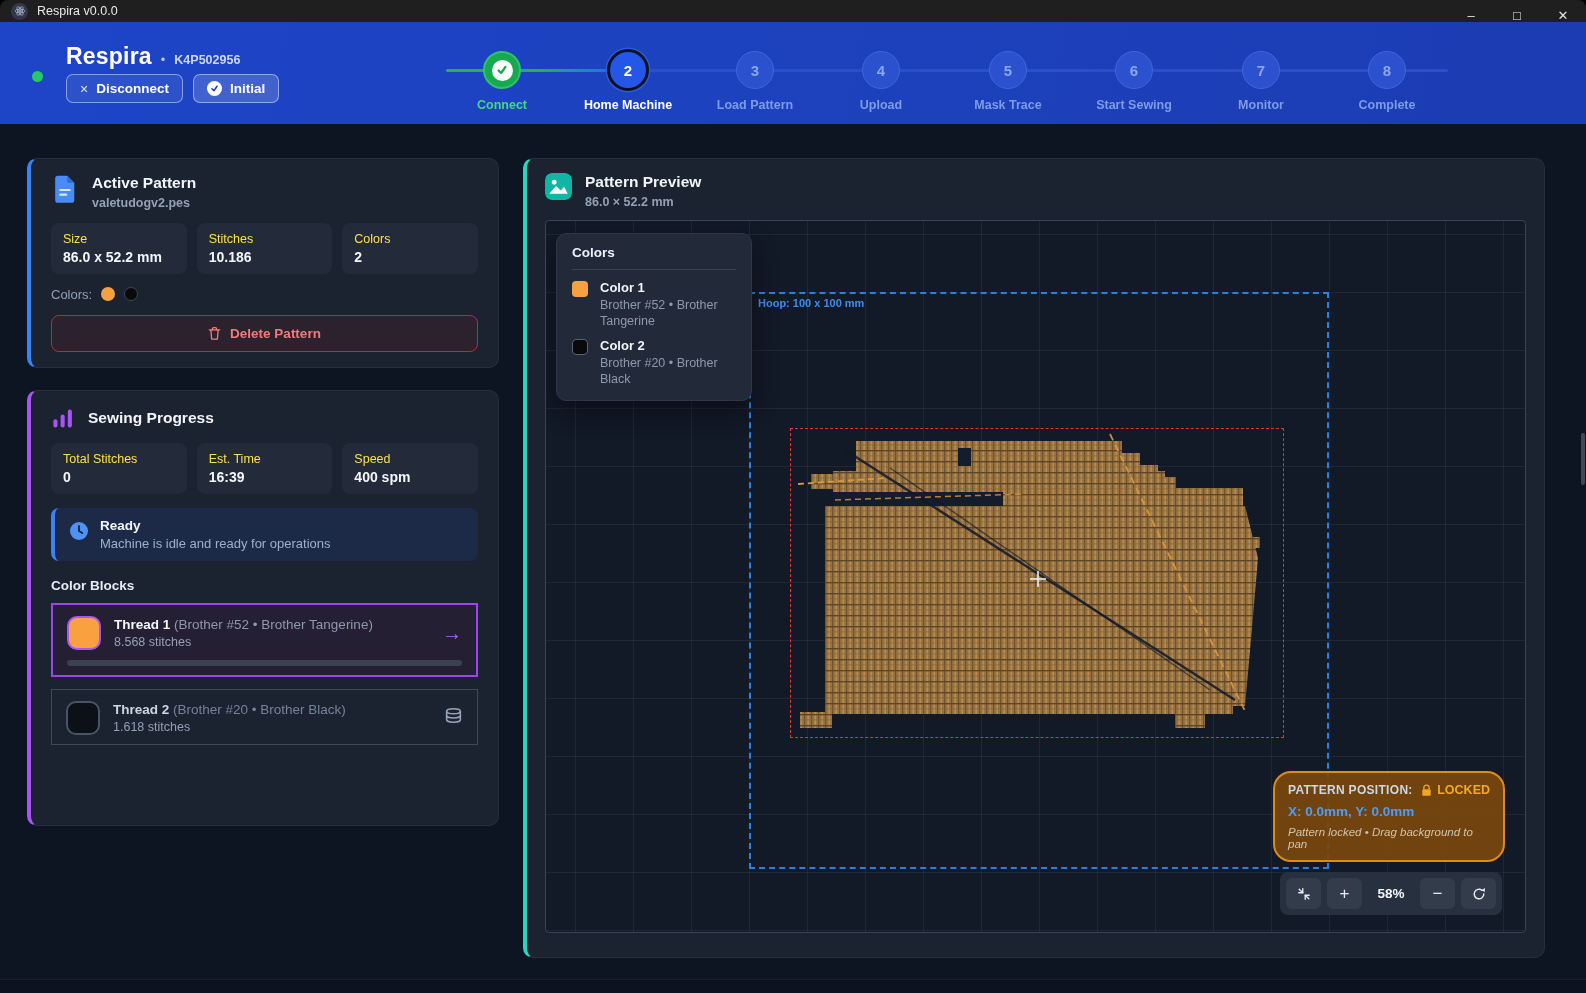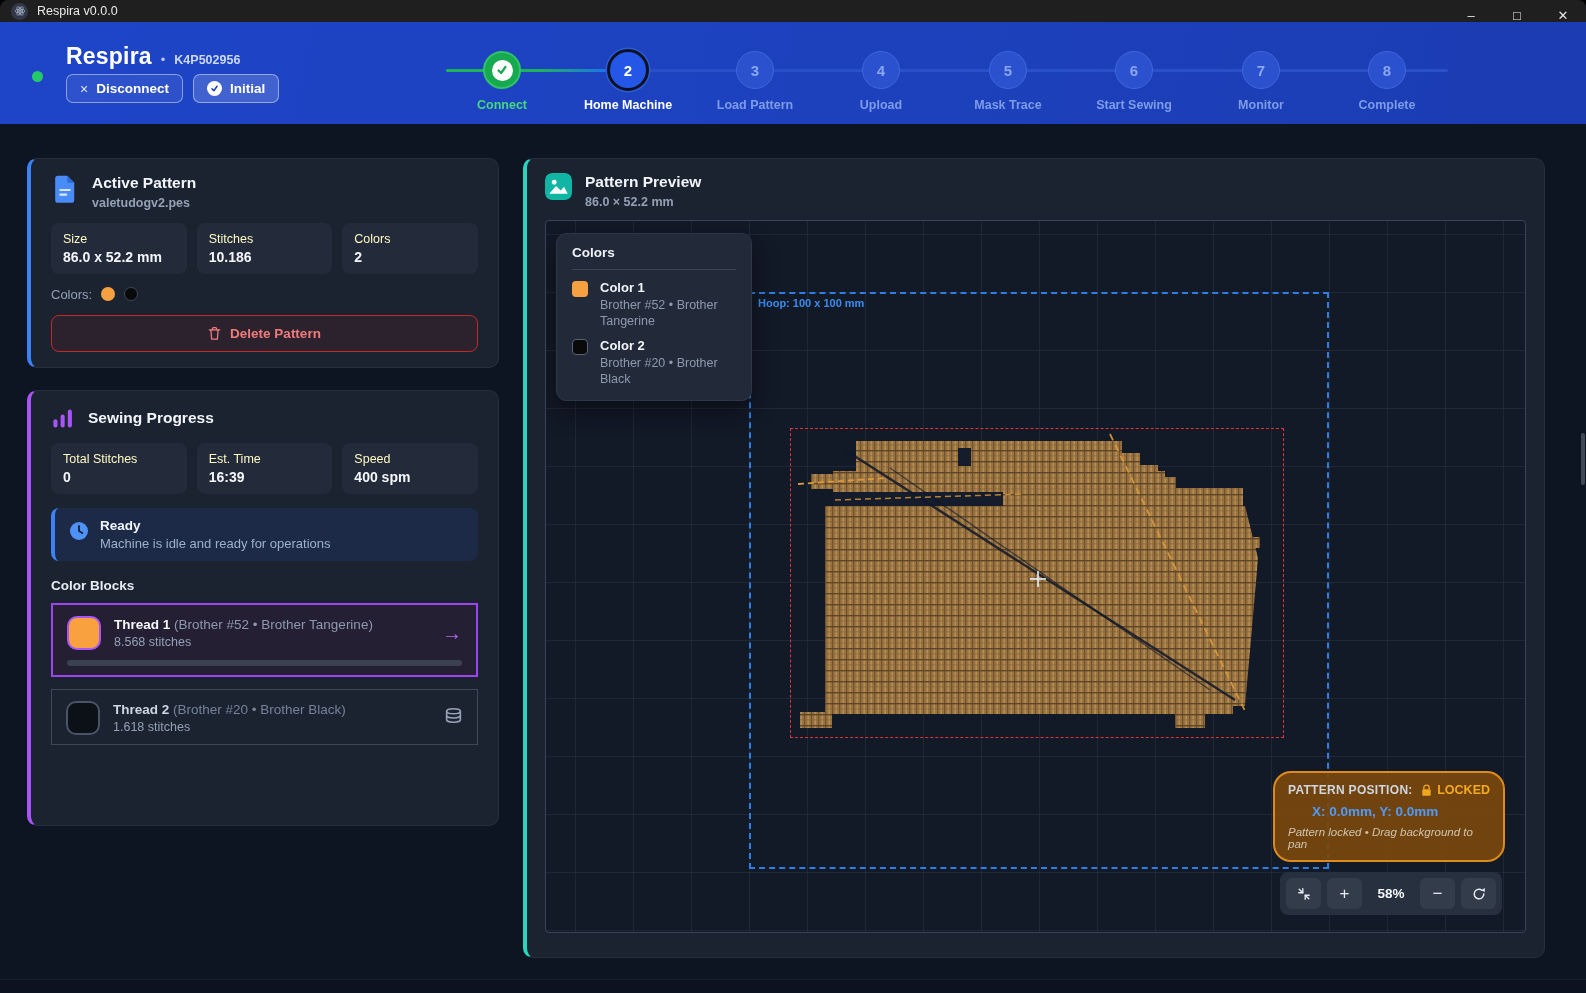--- a/index.html
+++ b/index.html
@@ -47,21 +47,21 @@
   .card { background:#1c2330; border:1px solid #262f3f; border-radius:10px; }
   .col-left { position:absolute; left:27px; top:158px; width:472px; }
   .col-right { position:absolute; left:523px; top:158px; width:1022px; }
 
   .card-head { display:flex; gap:13px; }
   .card-title { font-size:15.5px; font-weight:bold; color:#f1f5fa; }
   .card-sub { margin-top:4px; font-size:12.5px; color:#93a1b4;font-weight:bold; }
 
   .stats-row { display:flex; gap:10px; margin-top:13px; }
   .stat-box { flex:1; background:#232b3a; border-radius:8px; padding:9px 12px; }
-  .stat-box .sl { font-size:12.5px; color:#fef9c3; }
+  .stat-box .sl { font-size:12.5px; color:#fde047; }
   .stat-box .sv { margin-top:3px; font-size:14px; font-weight:bold; color:#f3f6fa; }
 
   
   .ap-card { height:210px; padding:15px 20px; border-left:4px solid #3b82f6; overflow:hidden; }
   .colors-row { display:flex; gap:9px; margin-top:13px; }
   .colors-row .cl { font-size:13px; color:#93a1b4; }
   .dot { width:14px; height:14px; border-radius:50%; }
   .dot.d2 { border:1px solid #3c4657; }
   .delete-btn { margin-top:13px; height:37px; width:100%; border:1px solid #c22a2a; border-radius:8px; background:rgba(185,28,28,.10); display:flex; align-items:center; justify-content:center; gap:9px; color:#ef7b7b; font-size:13.5px; font-weight:bold; }
 
@@ -109,21 +109,21 @@
   .legend-swatch { width:16px; height:16px; border-radius:4px; flex:none; margin-top:1px; }
   .legend-swatch.b { border:1.5px solid #5a6376; }
   .le-name { font-size:13px; font-weight:bold; color:#f1f5fa; }
   .le-detail { margin-top:2px; font-size:12.5px; color:#8d99ad; line-height:1.3; }
 
   .pos-overlay { position:absolute; left:727px; top:550px; width:232px; background:rgba(120,72,14,.93); border:2px solid #dd8a1f; border-radius:18px; padding:10px 13px; }
   .po-row1 { display:flex; align-items:center; justify-content:space-between; }
   .po-label { font-size:12px; font-weight:bold; color:#cfd6e0; letter-spacing:.3px; }
   .po-lock { display:flex; align-items:center; gap:5px; }
   .po-state { font-size:12.5px; font-weight:bold; color:#f5a91f; }
-  .po-coords { margin-top:7px; font-size:13.5px; font-weight:bold; color:#4f9bf7;margin-left:24px; }
+  .po-coords { margin-top:7px; font-size:13.5px; font-weight:bold; color:#4f9bf7; }
   .po-hint { margin-top:7px; font-size:11.5px; font-style:italic; color:#cfc4b0; }
 
   .zoombar { position:absolute; left:734px; top:651px; height:43px; background:#27303f; border-radius:8px; display:flex; align-items:center; gap:6px; padding:0 6px; }
   .zbtn { width:35px; height:31px; background:#333c4b; border-radius:6px; display:flex; align-items:center; justify-content:center; color:#e7ecf3; font-size:17px; }
   .zlevel { width:46px; text-align:center; color:#f3f6fa; font-size:13.5px; font-weight:bold; }
 
   .scroll-thumb { position:absolute; right:1px; top:433px; width:4px; height:52px; border-radius:2px; background:#3f4855; }
   .bottom-strip { position:absolute; left:0; right:0; bottom:0; height:14px; background:#0c1220; border-top:1px solid #161f2e; }
 </style>
 </head>

